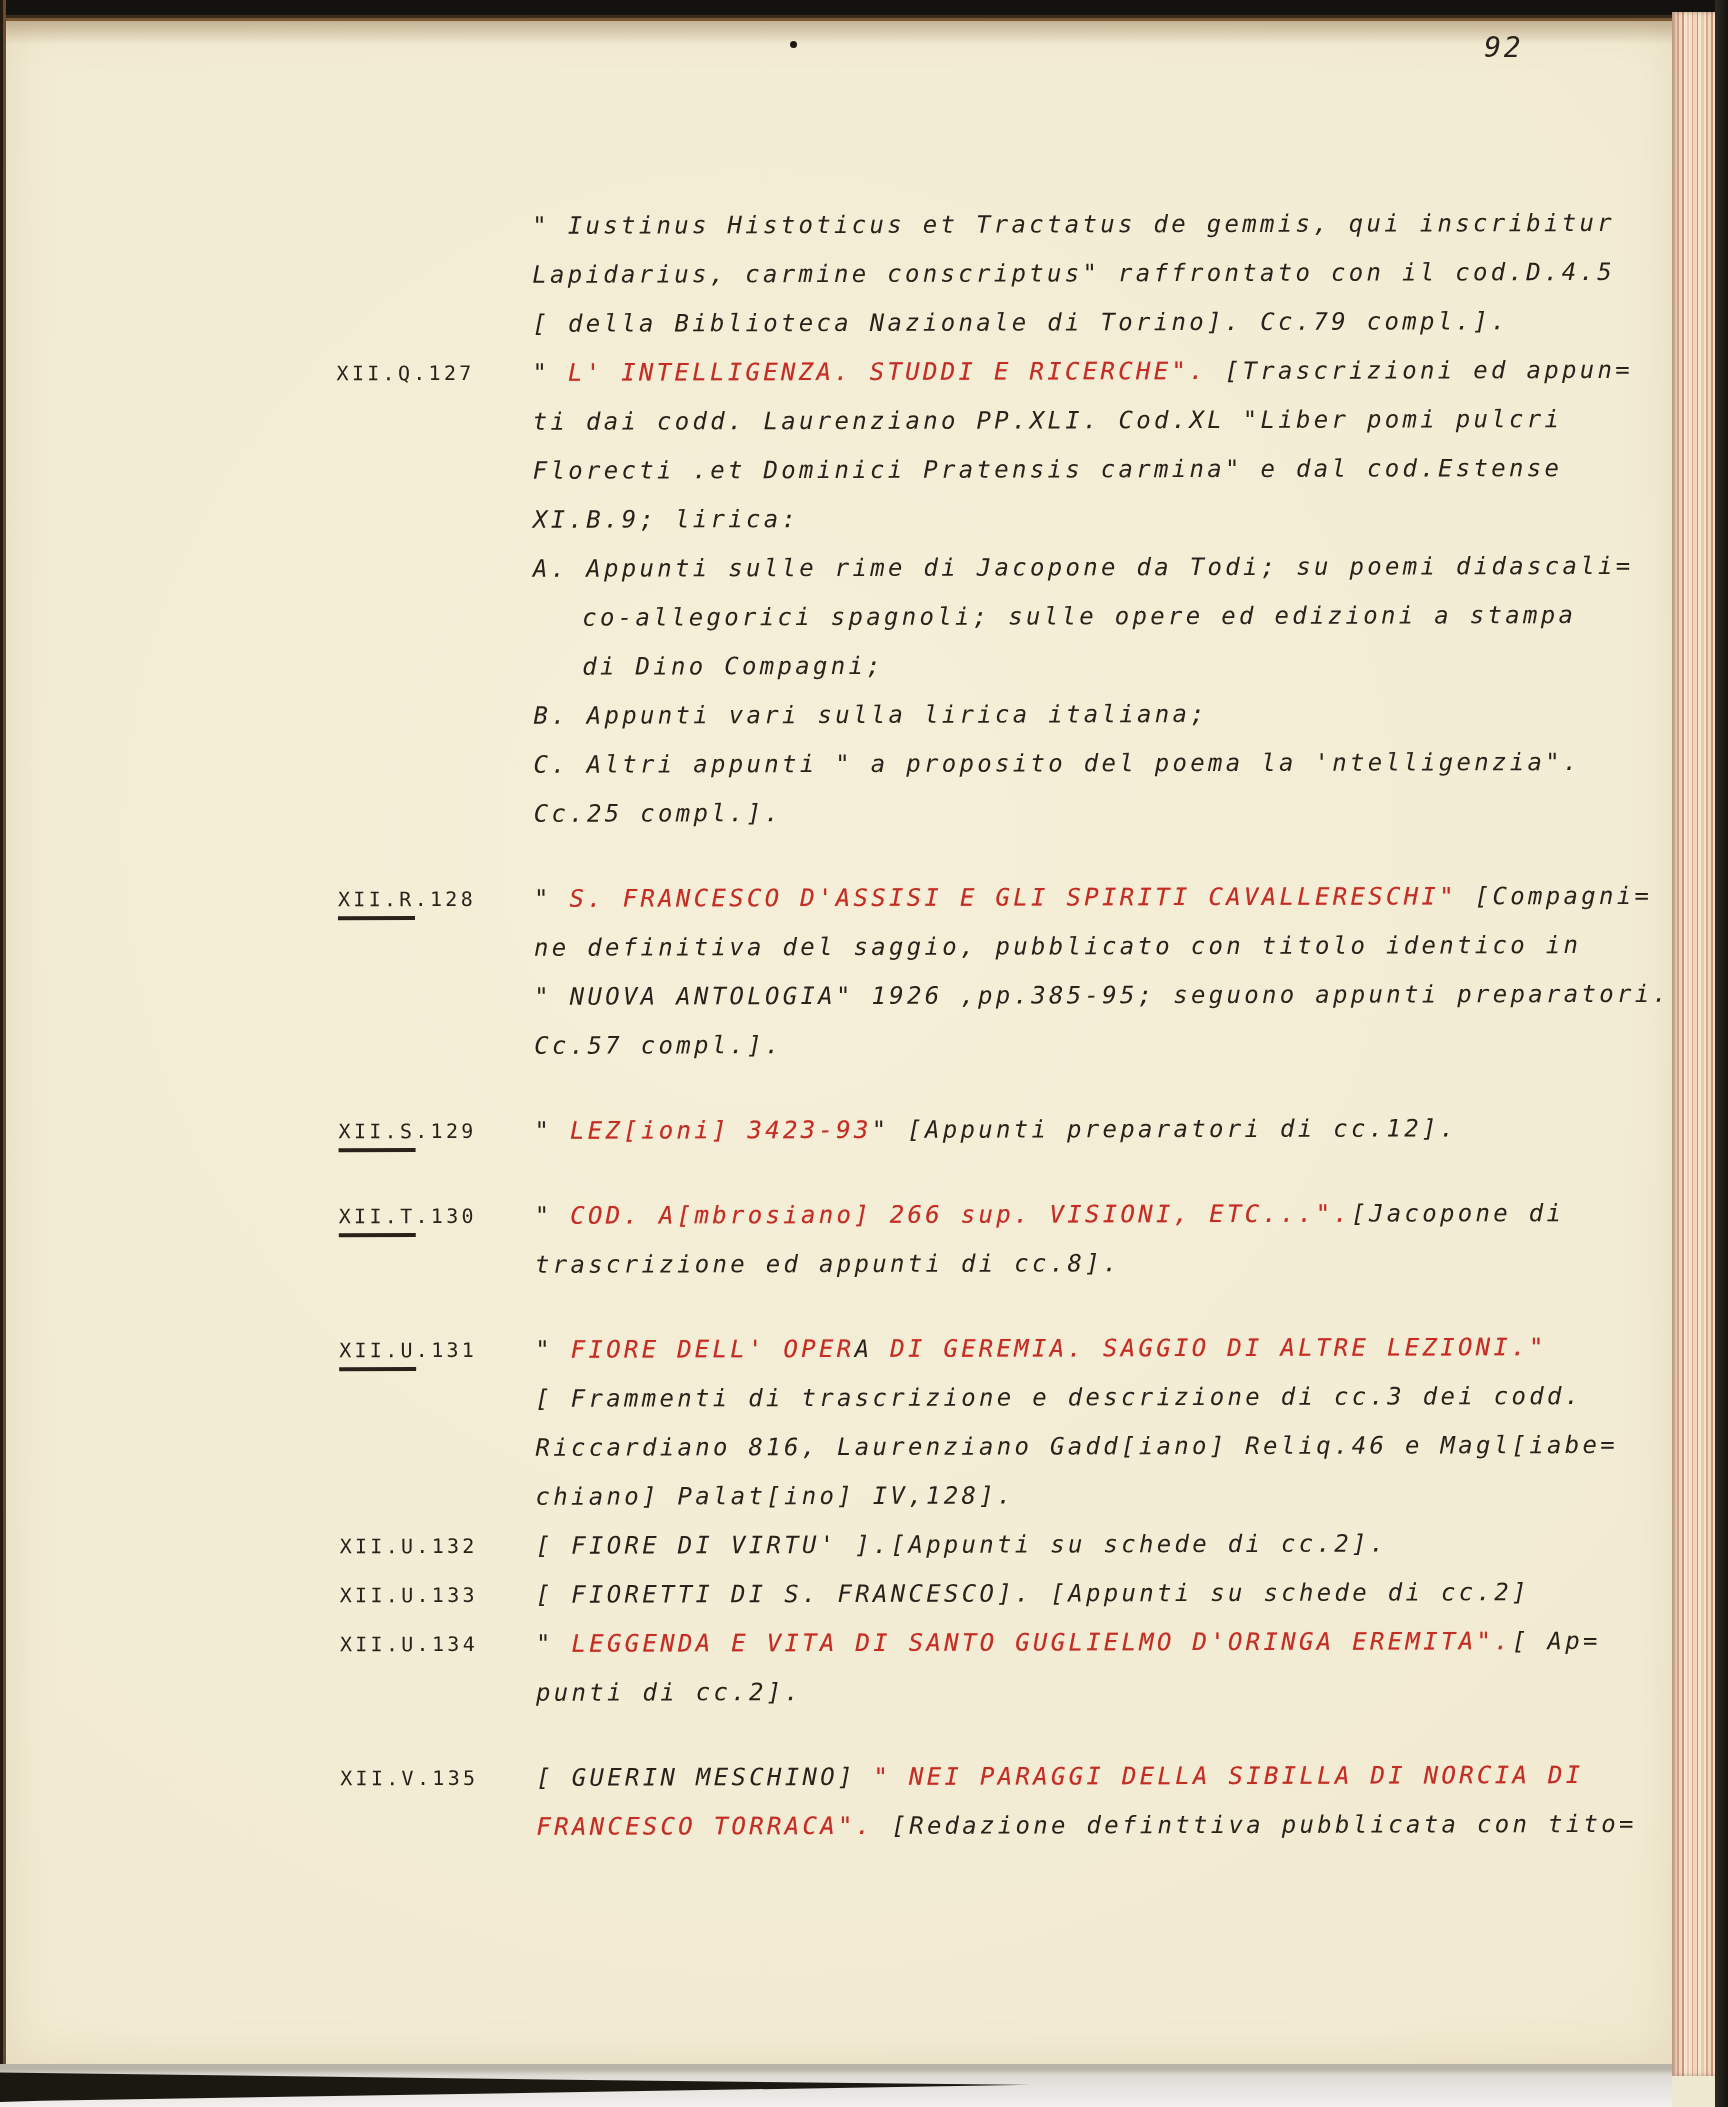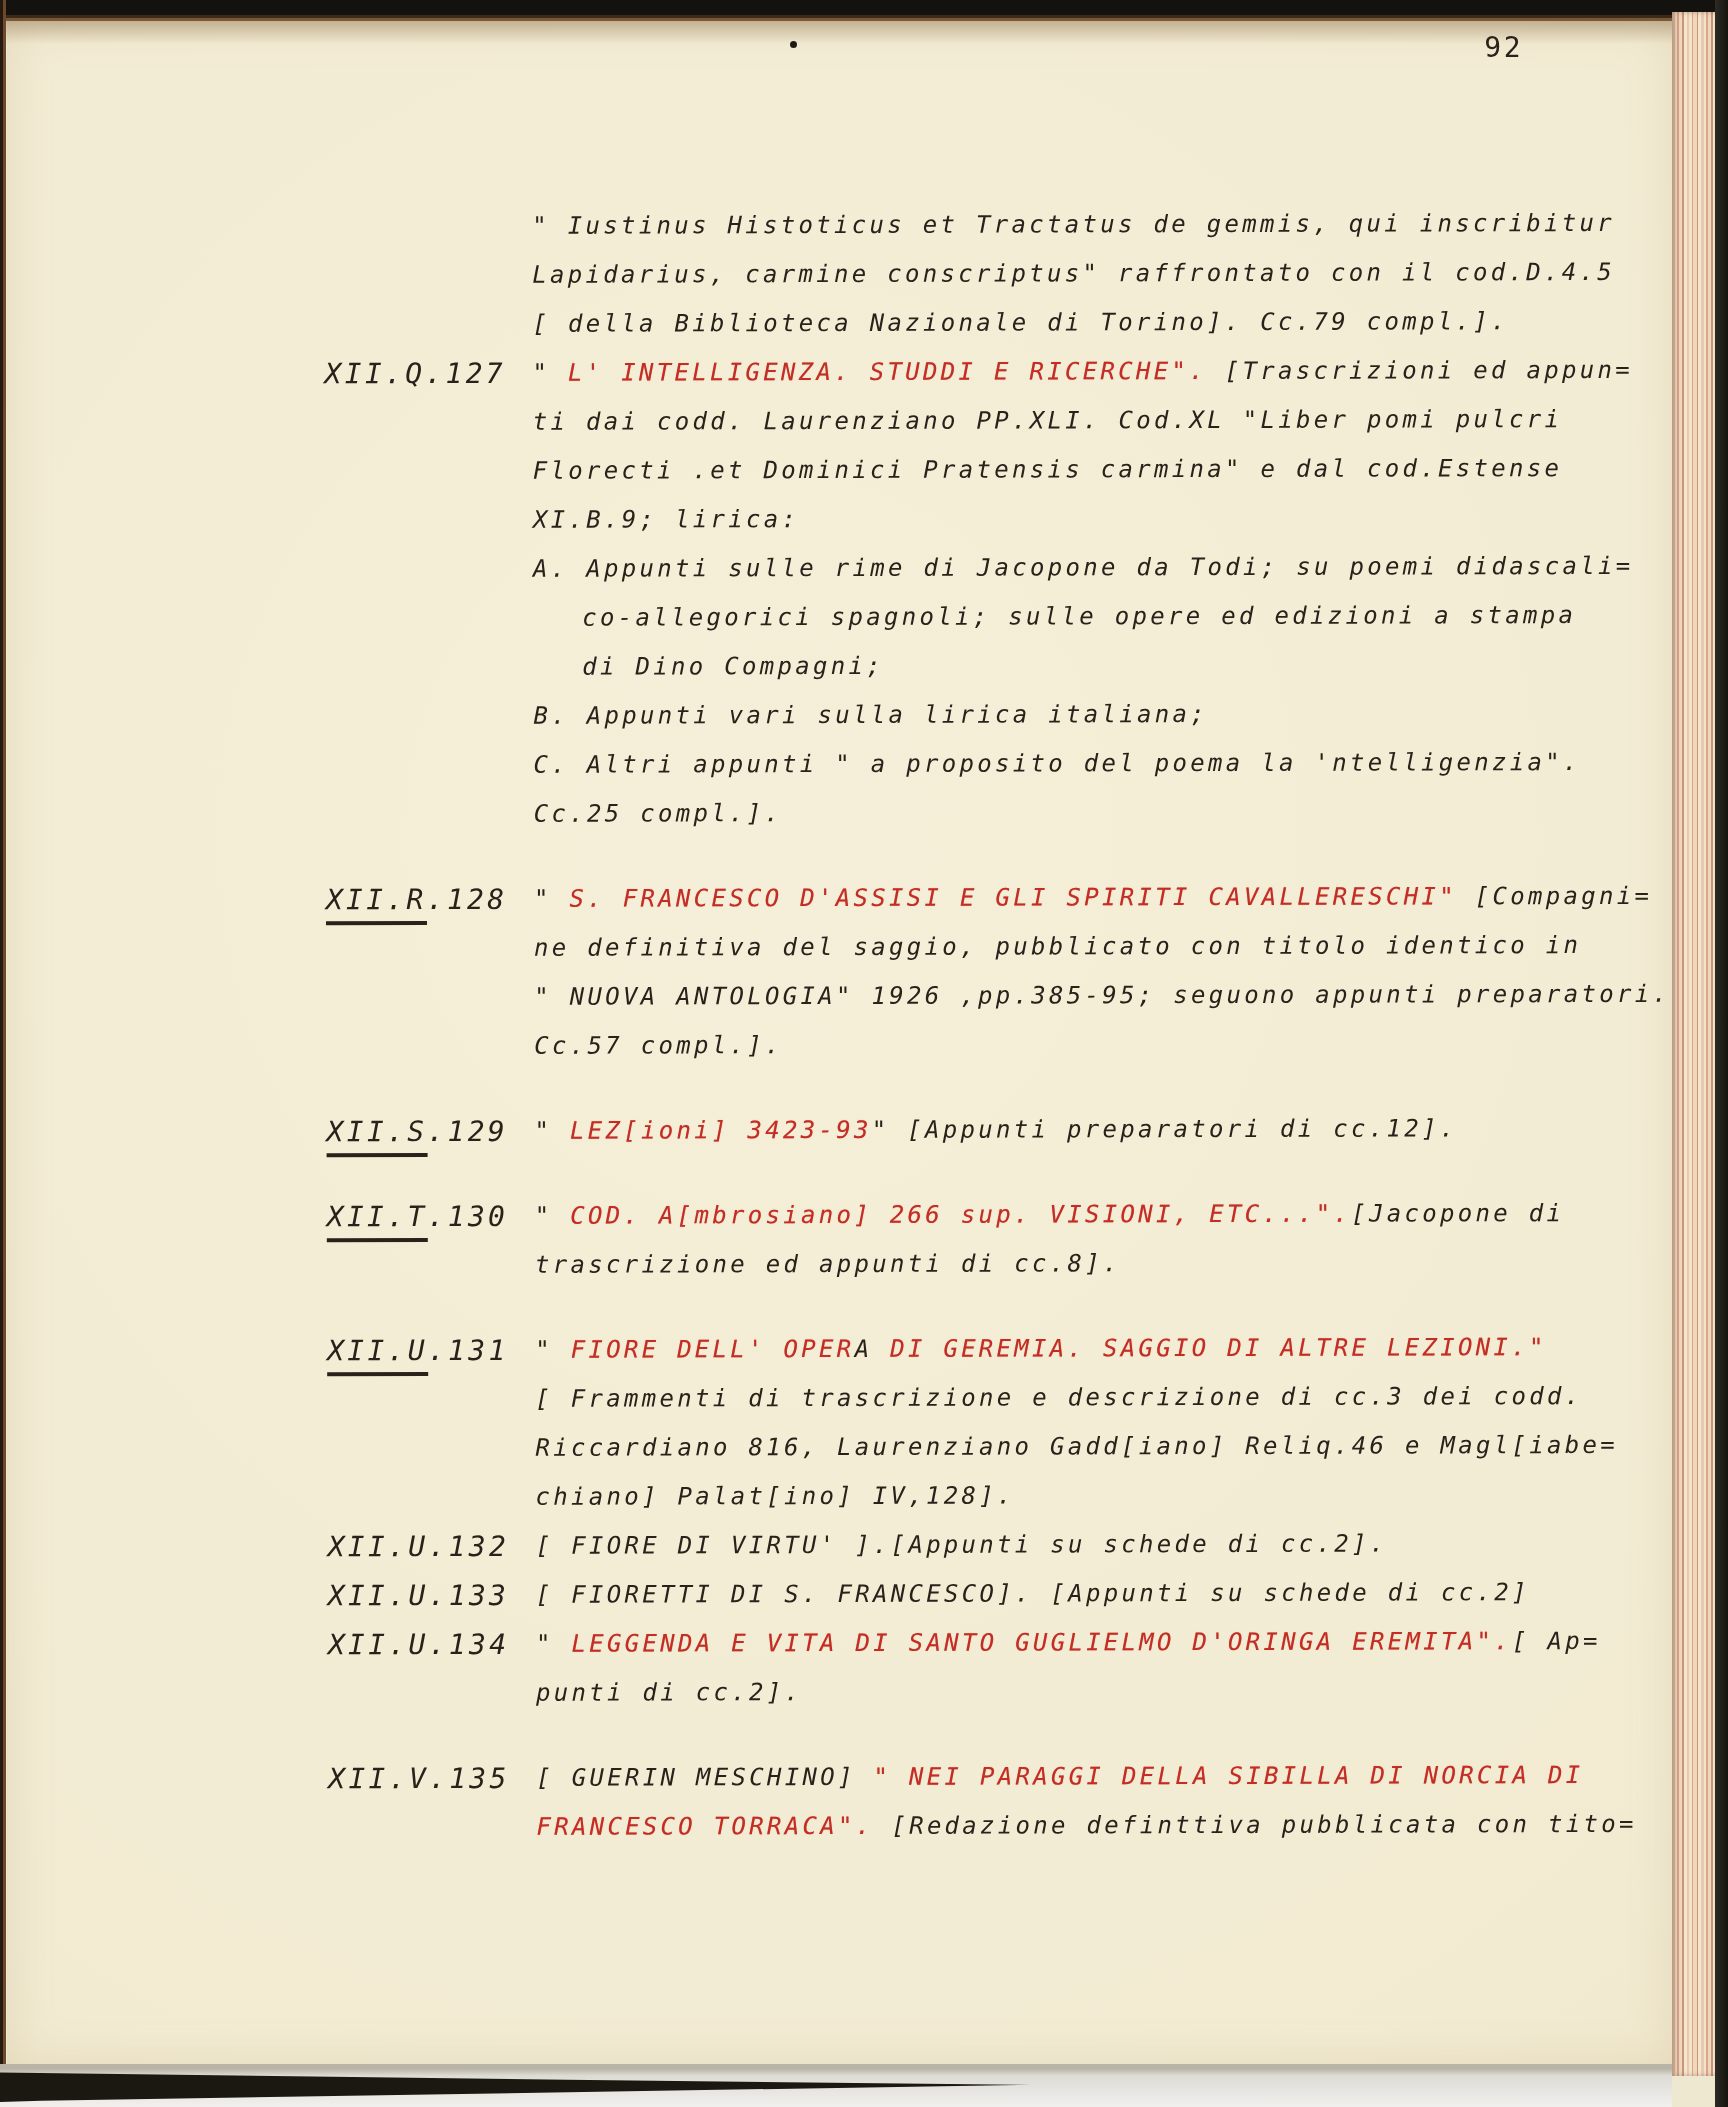--- a/index.html
+++ b/index.html
@@ -57,35 +57,35 @@
     box-shadow:inset 0 0 49px rgba(160,130,80,.18);
     z-index:3;
   }
   .speck{
     position:absolute;width:7.4px;height:7.4px;border-radius:50%;
     background:#1d1a14;z-index:4;
   }
   
   .page-number{
     position:absolute;top:31px;right:205px;
-    font-size:28px;letter-spacing:2.5px;
+    font-size:28px;font-style:italic;letter-spacing:2.5px;
     color:#2a231c;z-index:4;
   }
   #entries{
     position:absolute;left:0;top:0;right:57px;
     padding-top:201px;
     z-index:4;
     transform:rotate(-0.15deg);
   }
   .entry{position:relative;padding-left:534px;}
   .entry.gap{margin-top:36px;}
   .label{
-    position:absolute;left:326px;top:0;
+    position:absolute;left:338px;top:0;
     white-space:nowrap;
-    font-size:28px;font-style:italic;letter-spacing:3.3px;
+    font-size:20px;letter-spacing:3.3px;
     color:#29221b;line-height:49px;
   }
   .label .ul{border-bottom:4.1px solid #29221b;padding-bottom:5px;}
   .line{
     min-height:49px;line-height:49px;white-space:nowrap;
     font-size:24px;font-style:italic;letter-spacing:3.3px;
     color:#29221b;
   }
   .line.ind1{padding-left:49px;}
   .seg-k{color:#29221b;}

